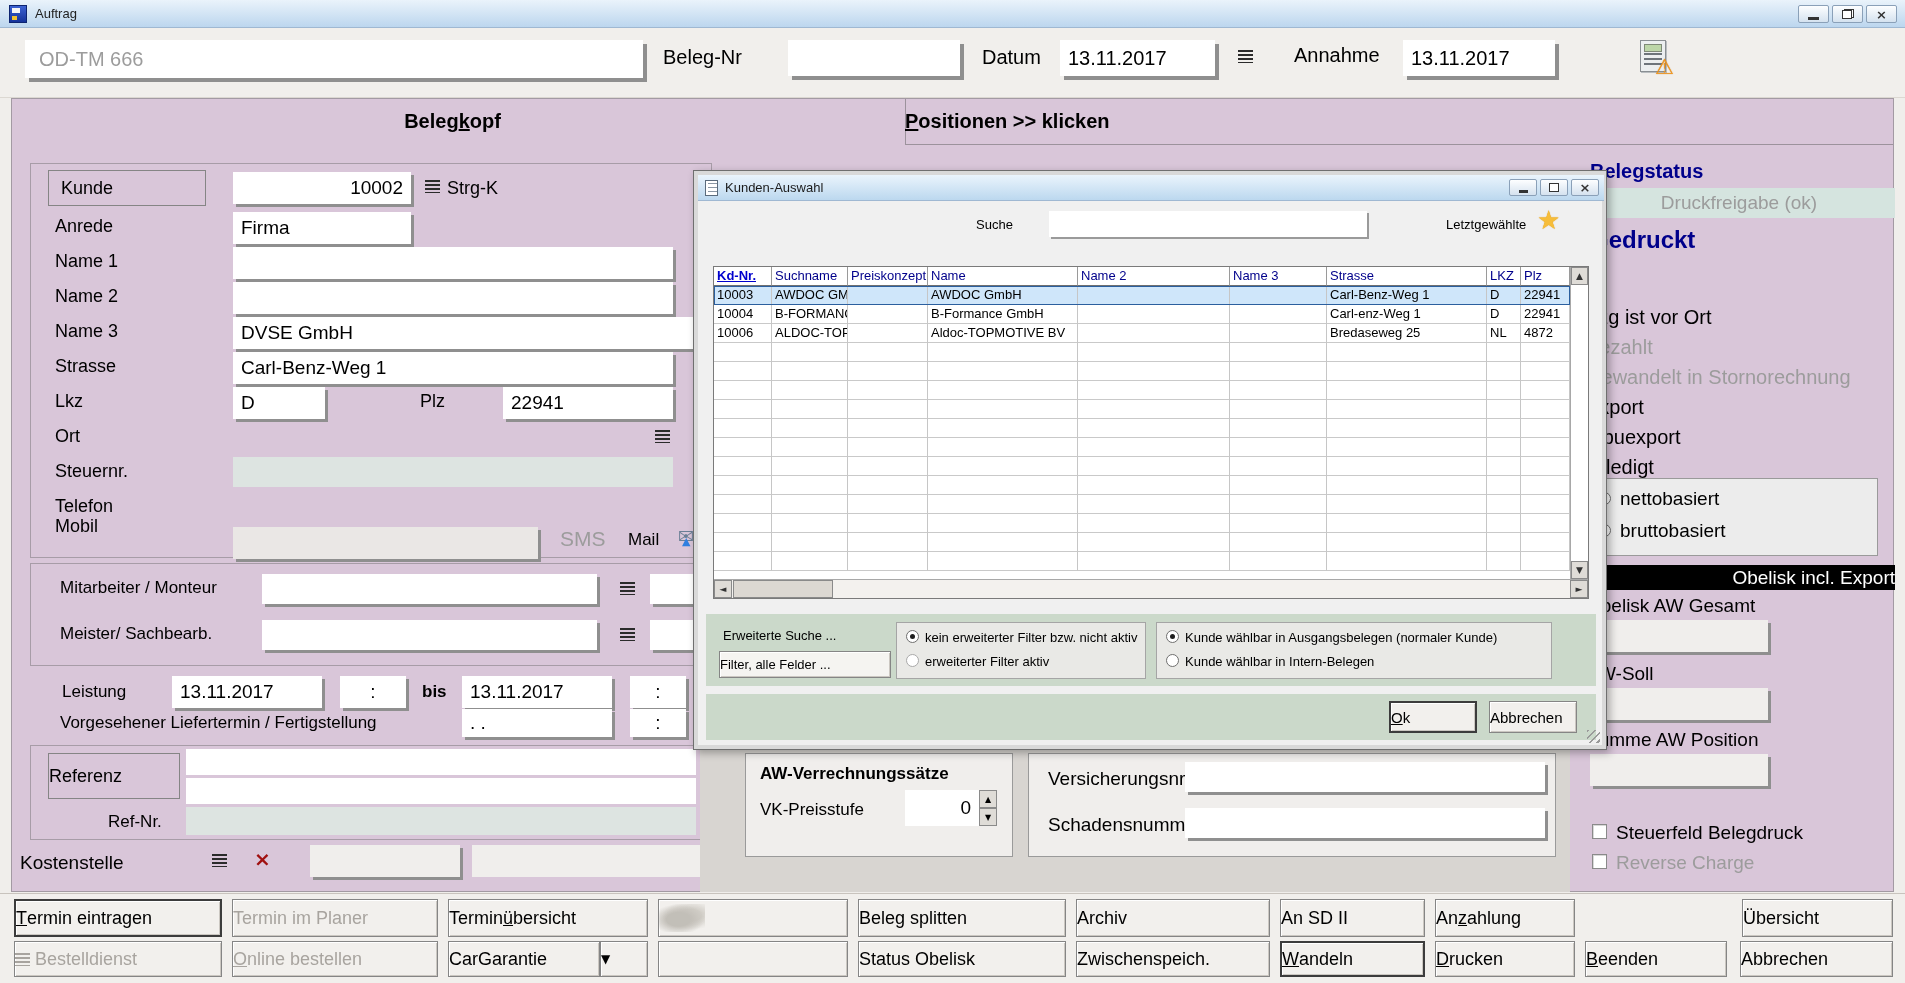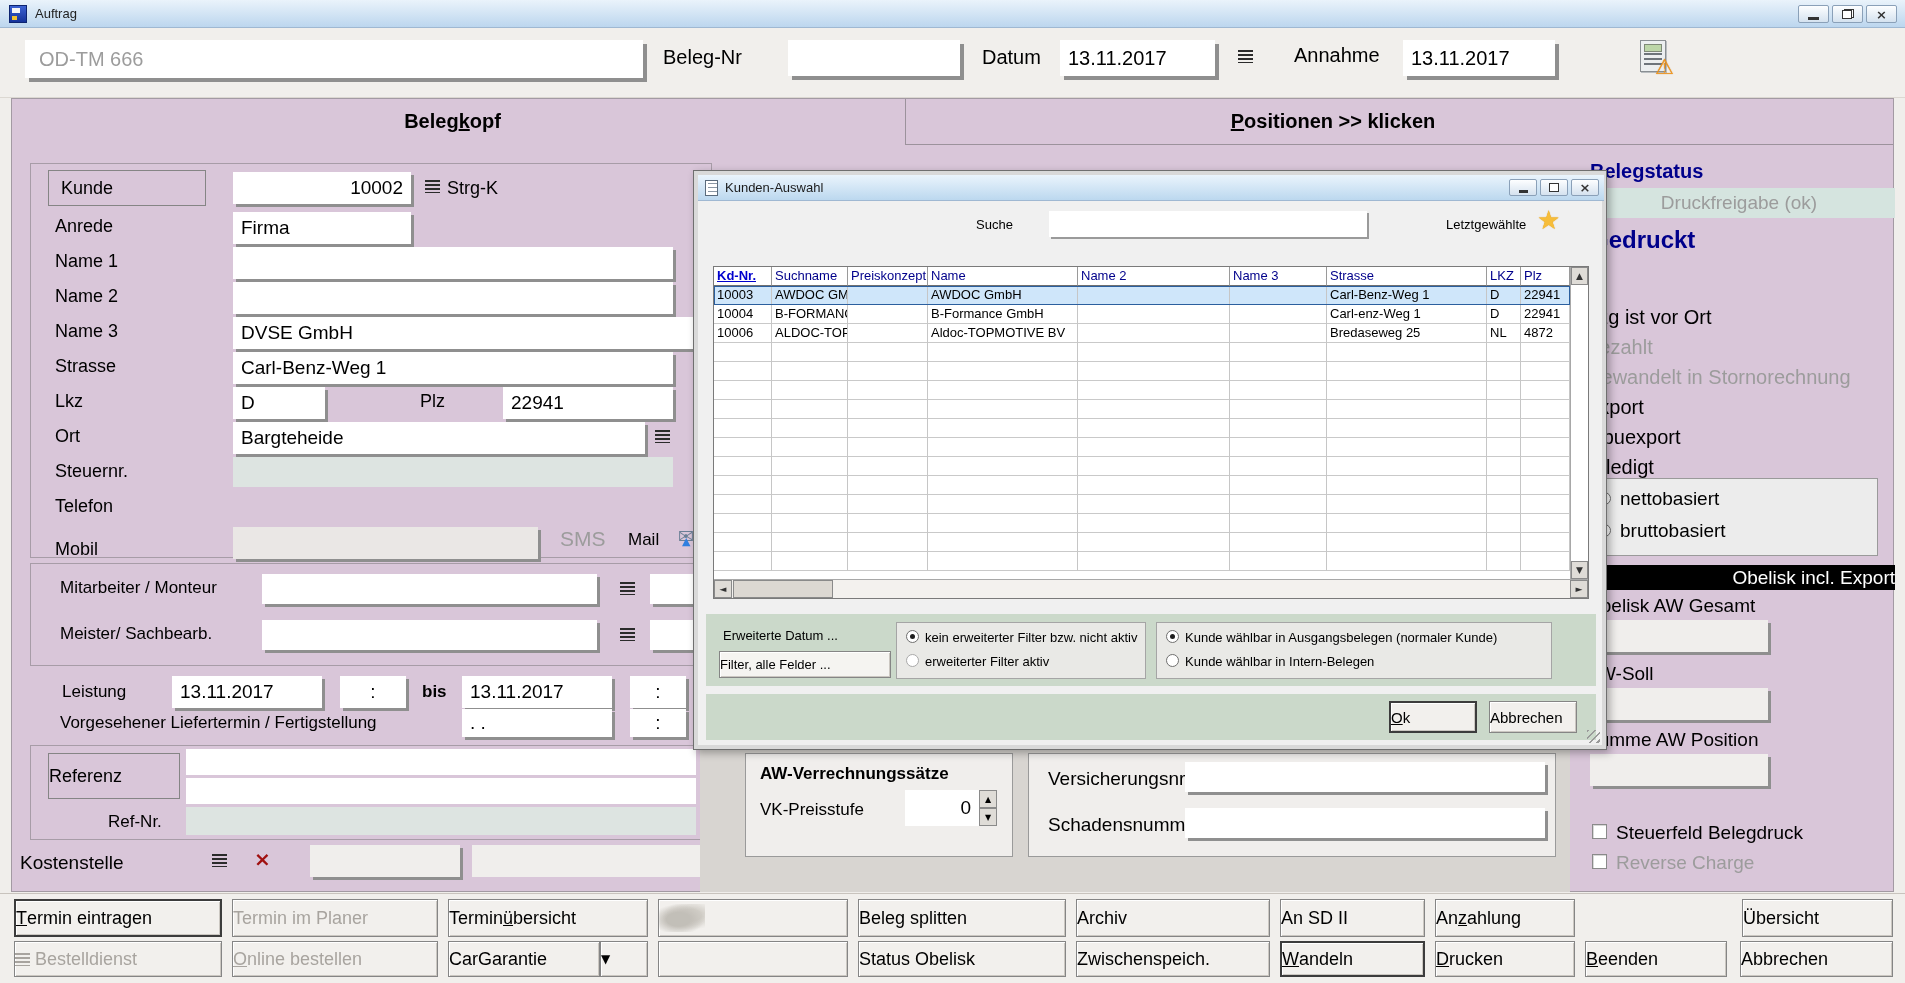--- a/index.html
+++ b/index.html
@@ -125,21 +125,21 @@
   <div class="calc" style="left:1640px;top:40px"></div>
   <div class="warn glyph" style="left:1655px;top:57px">⚠</div>
 
   <div class="pink"></div>
 
   <div class="tab-sep" style="left:905px;top:99px;width:1px;height:46px"></div>
   <div class="tab-sep" style="left:905px;top:144px;width:988px;height:1px"></div>
   <div class="tab-lbl" style="left:0;top:110px;width:905px;text-align:center">
     <span>Beleg</span><span class="u">k</span><span>opf</span>
   </div>
-  <div class="tab-lbl" style="left:905px;top:110px;width:856px;text-align:center">
+  <div class="tab-lbl" style="left:905px;top:110px;width:856px;text-align:left">
     <span class="u">P</span><span>ositionen &gt;&gt; klicken</span>
   </div>
 
   <div class="groupbox" style="left:30px;top:163px;width:682px;height:395px"></div>
 
   <div class="btn" style="left:48px;top:170px;width:158px;height:36px;justify-content:flex-start;padding-left:12px;background:#d9c6d9;box-shadow:none">
     <span>Kunde</span>
   </div>
   <input class="f" style="left: 233px; top: 172px; width: 178px; height: 32px; text-align: right;" value="10002">
   <div class="hlines" style="left:425px;top:180px"></div>
@@ -159,29 +159,28 @@
 
   <div class="lbl" style="left:55px;top:356px">Strasse</div>
   <input class="f" style="left: 233px; top: 352px; width: 440px; height: 32px;" value="Carl-Benz-Weg 1">
 
   <div class="lbl" style="left:55px;top:391px">Lkz</div>
   <input class="f" style="left: 233px; top: 387px; width: 92px; height: 32px;" value="D">
   <div class="lbl" style="left:420px;top:391px">Plz</div>
   <input class="f" style="left: 503px; top: 387px; width: 170px; height: 32px;" value="22941">
 
   <div class="lbl" style="left:55px;top:426px">Ort</div>
-  <input class="f" style="left: 233px; top: 422px; width: 412px; height: 32px;" value="Bargteheide">
   <div class="hlines" style="left:655px;top:430px"></div>
 
   <div class="lbl" style="left:55px;top:461px">Steuernr.</div>
   <input class="f greenf" style="left: 233px; top: 457px; width: 440px; height: 30px;" value="">
 
   <div class="lbl" style="left:55px;top:496px">Telefon</div>
 
-  <div class="lbl" style="left:55px;top:539px">Mobil</div>
+  <div class="lbl" style="left:55px;top:516px">Mobil</div>
   <input class="f disf" style="left: 233px; top: 527px; width: 305px; height: 32px;" value="">
   <div class="lbl st-gray" style="left:560px;top:527px;font-size:21px">SMS</div>
   <div class="lbl" style="left:628px;top:530px;font-size:17px">Mail</div>
   <div class="mailico" style="left:678px;top:527px">✉</div>
   <div class="mailarrow" style="left:682px;top:536px">▲</div>
 
   <div class="groupbox" style="left:30px;top:563px;width:682px;height:103px"></div>
   <div class="lbl" style="left:60px;top:578px;font-size:17px">Mitarbeiter / Monteur</div>
   <input class="f" style="left: 262px; top: 574px; width: 335px; height: 30px;" value="">
   <div class="hlines" style="left:620px;top:582px"></div>
@@ -557,21 +556,21 @@
             <span>◄</span>
           </div>
         <div style="position:absolute;left:19px;top:0;width:100px;height:18px;background:#dcd8d2;border:1px solid #8a8a8a"></div>
         <div class="sb" style="right:0;top:0;width:18px;height:18px">
             <span>►</span>
           </div>
       </div>
     </div>
 
     <div class="greenpanel" style="left:12px;top:443px;width:890px;height:72px">
-      <div class="dlg-small" style="left:17px;top:14px">Erweiterte Datum ...</div>
+      <div class="dlg-small" style="left:17px;top:14px">Erweiterte Suche ...</div>
       <div class="btn" style="left:13px;top:37px;width:172px;height:27px;font-size:13px;background:#f5f4f1">
         <span>Filter, alle Felder ...</span>
       </div>
       <div class="radiobox" style="left:190px;top:8px;width:250px;height:57px">
         <div class="radio sel" style="left:9px;top:7px"></div>
         <div class="dlg-small" style="left:28px;top:7px">kein erweiterter Filter bzw. nicht aktiv</div>
         <div class="radio dis" style="left:9px;top:31px"></div>
         <div class="dlg-small st-gray" style="left:28px;top:31px">erweiterter Filter aktiv</div>
       </div>
       <div class="radiobox" style="left:450px;top:8px;width:396px;height:57px">

